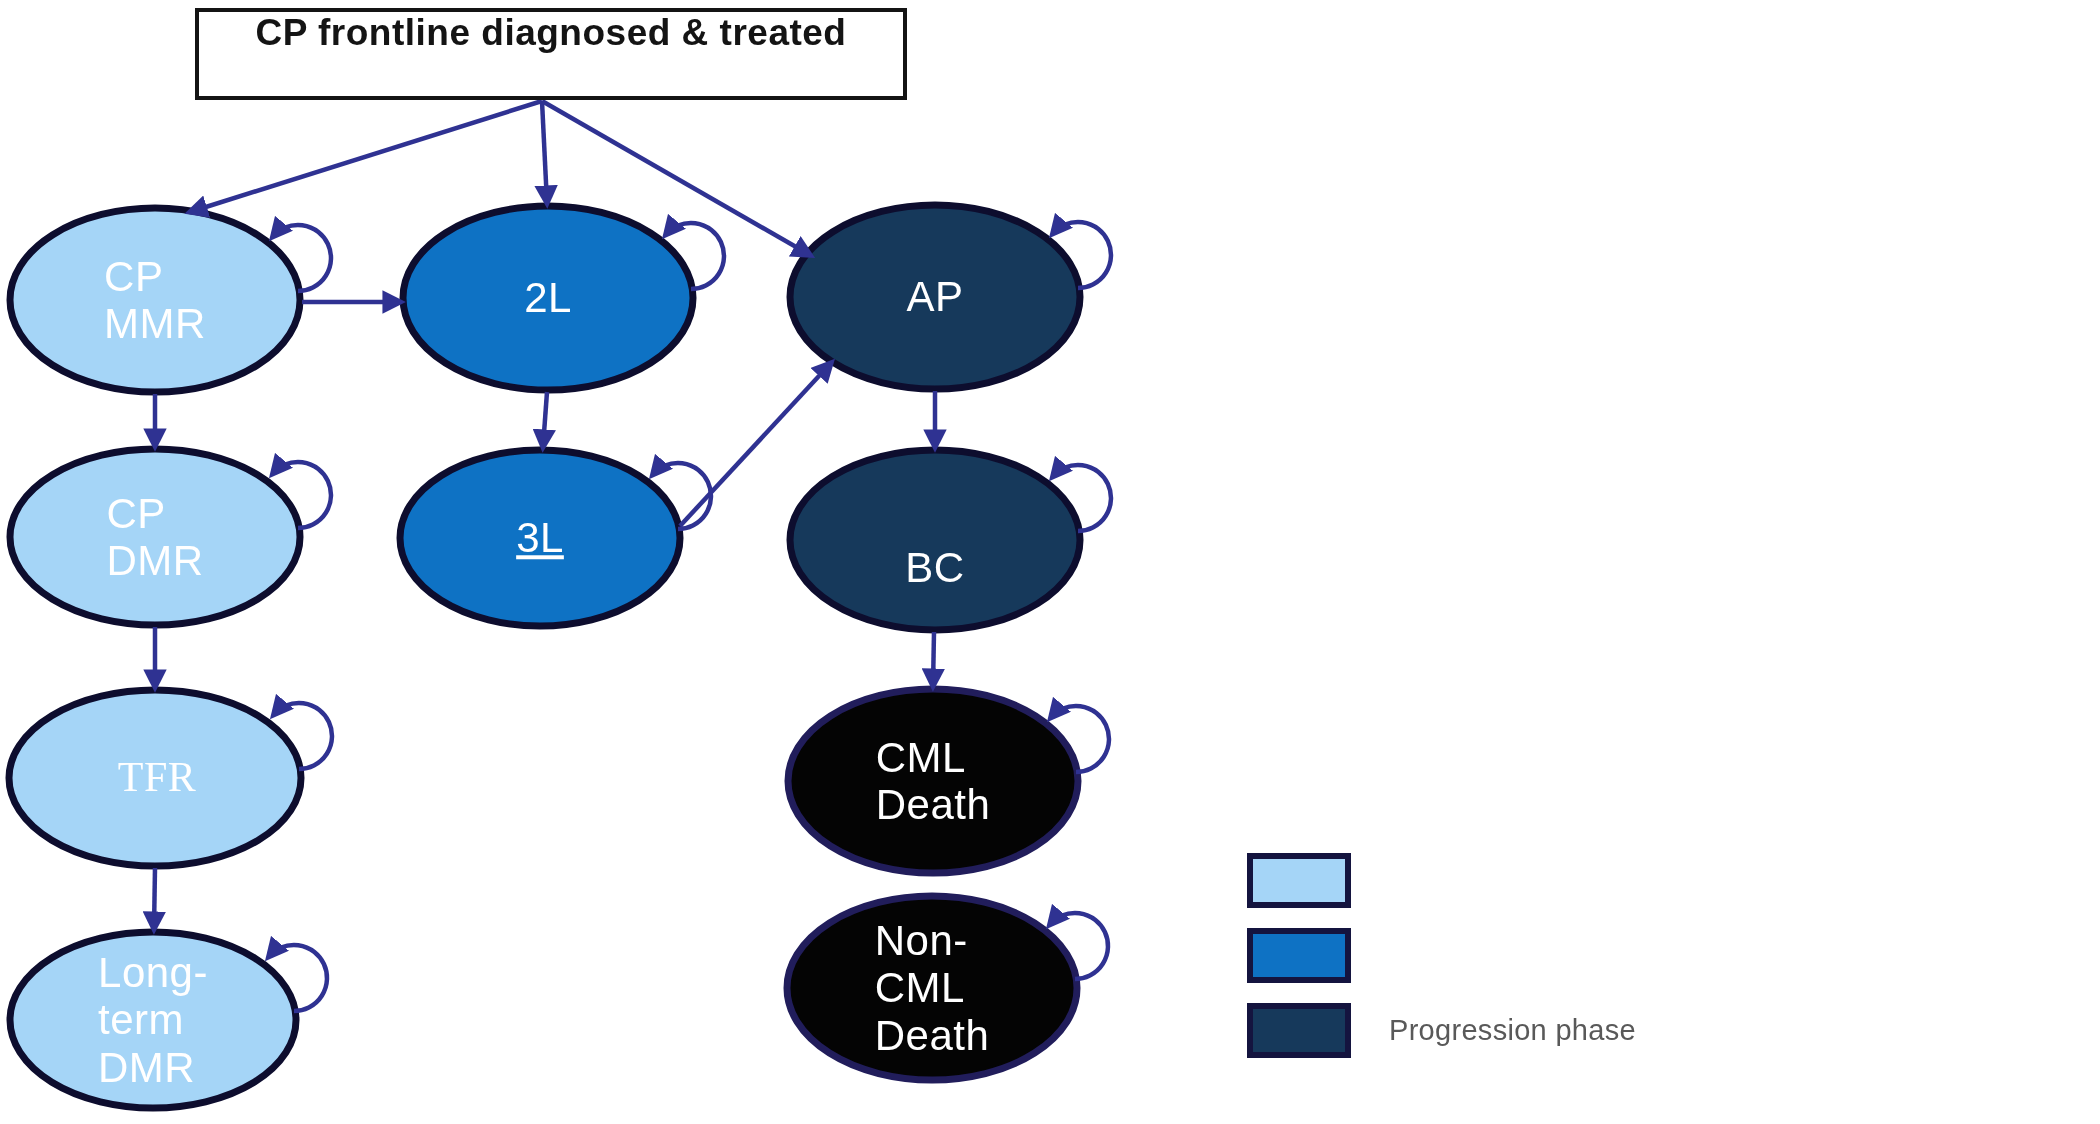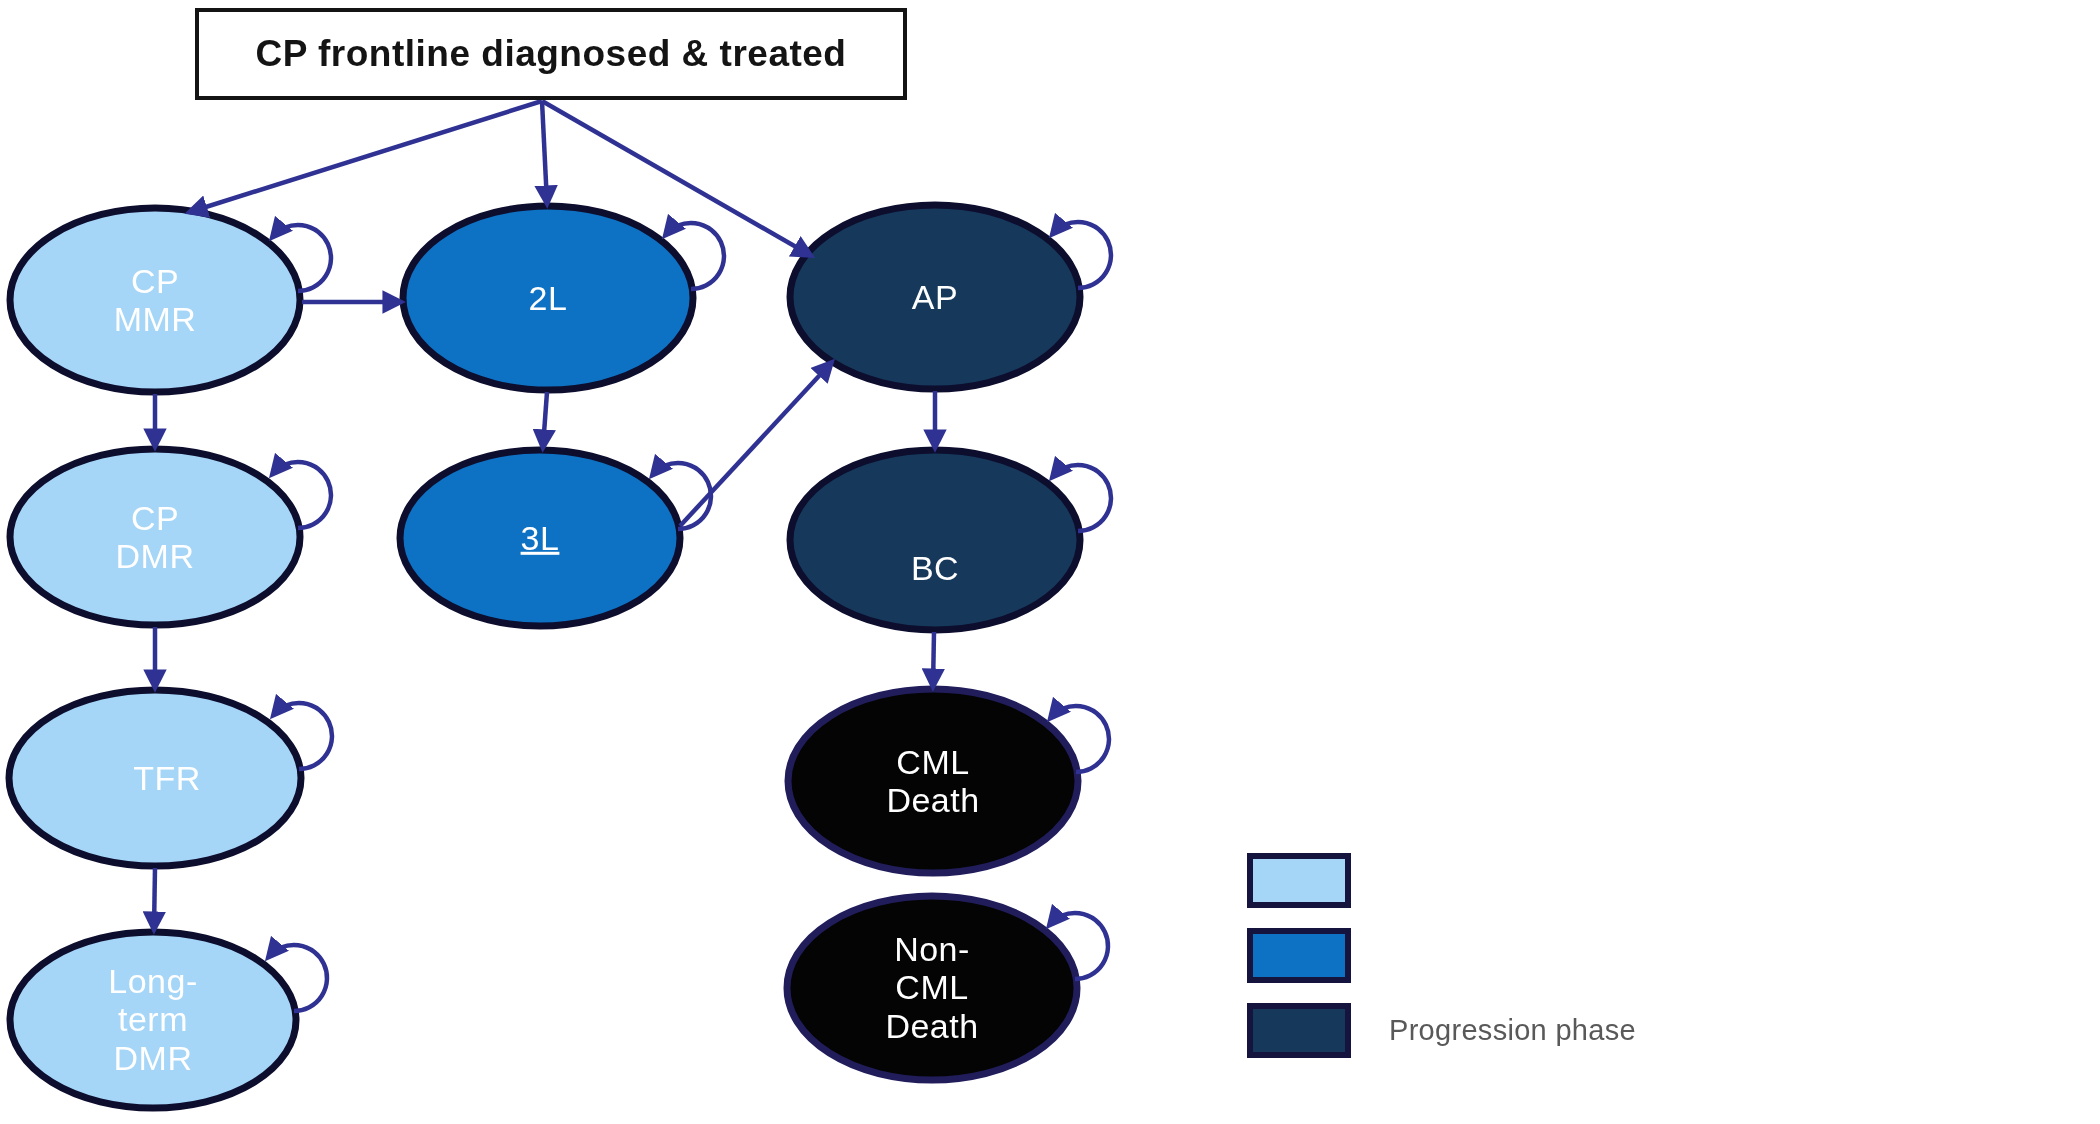--- a/index.html
+++ b/index.html
@@ -16,32 +16,32 @@
   .node-light{fill:var(--light-blue);stroke:var(--node-border);stroke-width:7;}
   .node-mid{fill:var(--medium-blue);stroke:var(--node-border);stroke-width:7;}
   .node-dark{fill:var(--dark-navy);stroke:var(--node-border);stroke-width:7;}
   .node-black{fill:var(--death-black);stroke:var(--death-border);stroke-width:7;}
   .arrow-line{stroke:var(--arrow);stroke-width:4.5;fill:none;}
   .arrow-head{fill:var(--arrow);}
   
   .title-box{
     position:absolute;left:195px;top:8px;width:712px;height:92px;
     box-sizing:border-box;border:4px solid var(--box-border);
-    display:flex;align-items:center;justify-content:center;
+    display:flex;align-items:flex-start;justify-content:center;
     background:#ffffff;
   }
   .title-box .title-text{
     font-size:37px;font-weight:bold;color:var(--title-text);
     letter-spacing:0.5px;white-space:nowrap;
   }
   
   .node-label{
     position:absolute;transform:translate(-50%,-50%);
-    color:var(--node-text);font-size:34px;line-height:1.13;
-    text-align:center;white-space:pre-line;letter-spacing:0.5px;
+    color:var(--node-text);font-size:42px;line-height:1.13;
+    text-align:left;white-space:pre-line;letter-spacing:0.5px;
   }
   
   .legend{position:absolute;left:1247px;top:853px;}
   .legend-row{display:flex;align-items:center;margin-bottom:20px;height:55px;}
   .legend-swatch{
     width:92px;height:43px;border:6px solid var(--swatch-border);
     flex:0 0 auto;
   }
   .sw-0{background:var(--light-blue);}
   .sw-1{background:var(--medium-blue);}
@@ -103,21 +103,21 @@
   </div>
 
   <div class="node-label" style="left:155px;top:300px;">CP
 MMR</div>
   <div class="node-label" style="left:548px;top:298px;">2L</div>
   <div class="node-label" style="left:935px;top:297px;">AP</div>
   <div class="node-label" style="left:155px;top:537px;">CP
 DMR</div>
   <div class="node-label" style="left:540px;top:538px;text-decoration:underline;">3L</div>
   <div class="node-label" style="left:935px;top:568px;">BC</div>
-  <div class="node-label" style="left:167px;top:778px;">TFR</div>
+  <div class="node-label" style="left:157px;top:778px;font-family:Liberation Serif, serif;">TFR</div>
   <div class="node-label" style="left:933px;top:781px;">CML
 Death</div>
   <div class="node-label" style="left:153px;top:1020px;">Long-
 term
 DMR</div>
   <div class="node-label" style="left:932px;top:988px;">Non-
 CML
 Death</div>
 
   <div class="legend">

